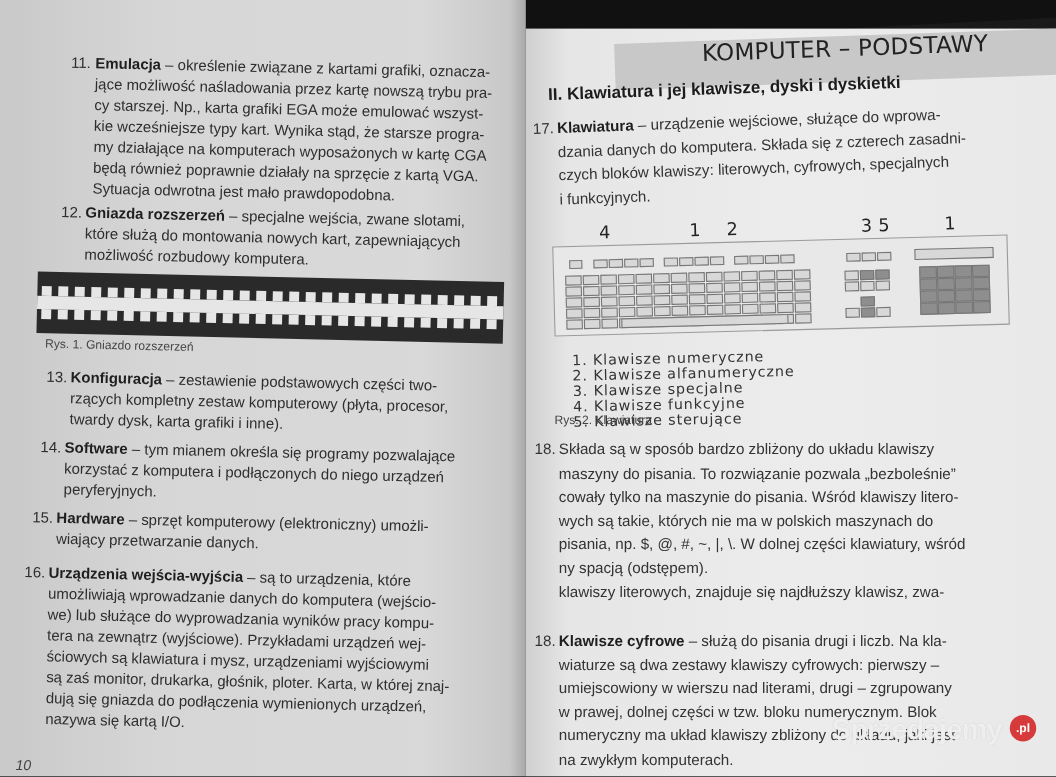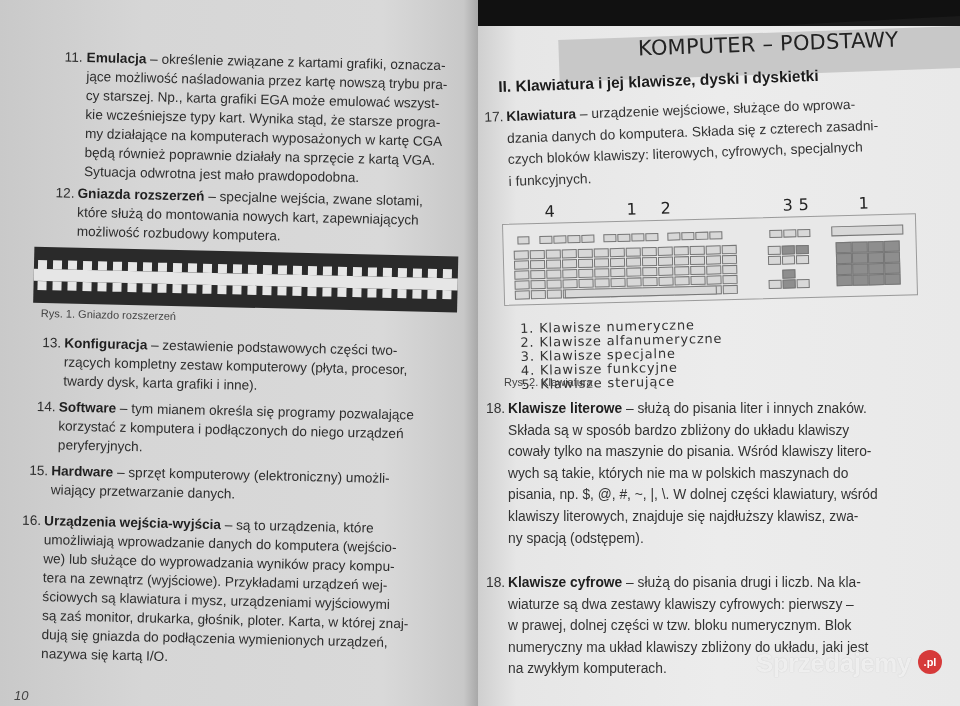--- a/index.html
+++ b/index.html
@@ -298,33 +298,34 @@
     <div>1.  Klawisze numeryczne</div>
     <div>2.  Klawisze alfanumeryczne</div>
     <div>3.  Klawisze specjalne</div>
     <div>4.  Klawisze funkcyjne</div>
     <div>5.  Klawisze sterujące</div>
   </div>
   <div class="caption" style="left:26px; top:350px;">Rys. 2. Klawiatura</div>
 
   <div class="entry" style="left:30px; top:372px; width:420px;">
     <span class="num">18.</span>
-    <p><span class="term">Klawisze literowe</span><span> – </span><span>służą do pisania liter i innych znaków.</span></p>
     <p>Składa są w sposób bardzo zbliżony do układu klawiszy</p>
+    <p>maszyny do pisania. To rozwiązanie pozwala „bezboleśnie”</p>
     <p>cowały tylko na maszynie do pisania. Wśród klawiszy litero-</p>
     <p>wych są takie, których nie ma w polskich maszynach do</p>
     <p>pisania, np. $, @, #, ~, |, \. W dolnej części klawiatury, wśród</p>
+    <p>ny spacją (odstępem).</p>
     <p>klawiszy literowych, znajduje się najdłuższy klawisz, zwa-</p>
-    <p>ny spacją (odstępem).</p>
   </div>
 
   <div class="entry" style="left:30px; top:546px; width:430px;">
     <span class="num">18.</span>
     <p><span class="term">Klawisze cyfrowe</span><span> – </span><span>służą do pisania drugi i liczb. Na kla-</span></p>
     <p>wiaturze są dwa zestawy klawiszy cyfrowych: pierwszy –</p>
+    <p>umiejscowiony w wierszu nad literami, drugi – zgrupowany</p>
     <p>w prawej, dolnej części w tzw. bloku numerycznym. Blok</p>
     <p>numeryczny ma układ klawiszy zbliżony do układu, jaki jest</p>
     <p>na zwykłym komputerach.</p>
   </div>
 </div>
 
 <div class="watermark">Sprzedajemy</div>
 <div class="wm-badge">.pl</div>
 
 </body></html>

